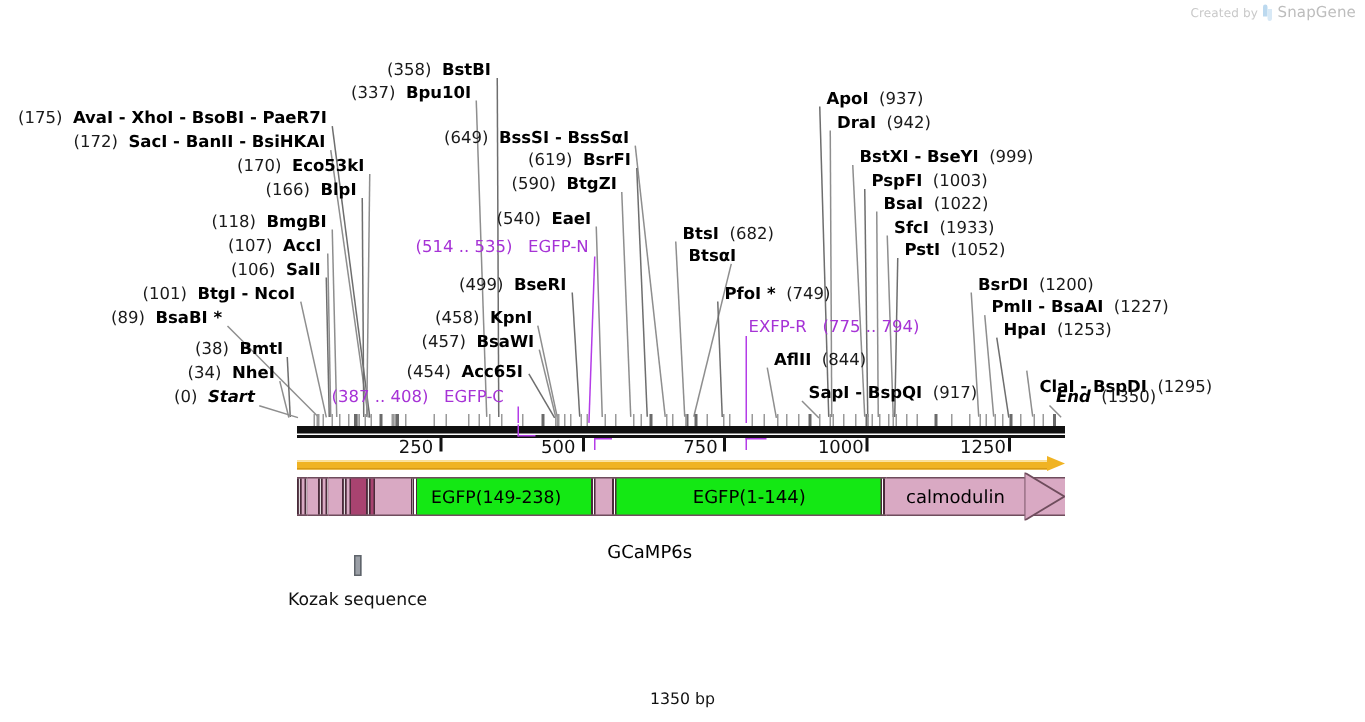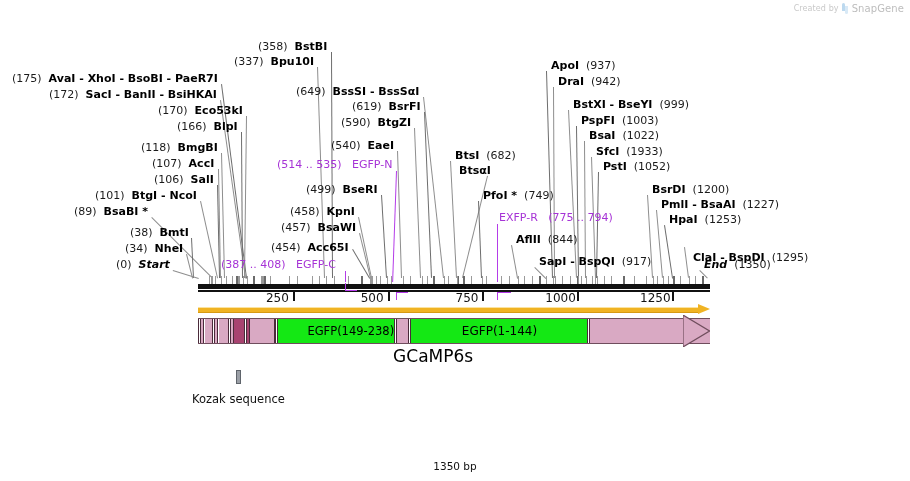--- a/index.html
+++ b/index.html
@@ -68,21 +68,21 @@
   .fseg.hatch.dk{
     background-image:linear-gradient(90deg,#4a2b3a 0 1px,#ffffff 1px 2px,#4a2b3a 2px 3px,#a84370 3px 5px);
   }
   .fseg.hatch.gn{
     background-image:linear-gradient(90deg,#4a2b3a 0 1px,#ffffff 1px 2px,#4a2b3a 2px 3px,#14e814 3px 5px);
   }
   .flabel{position:absolute;top:0;height:26px;line-height:26px;text-align:center;
     font-size:12px;color:#000;white-space:nowrap;}
   .flabel.sm{font-size:11.5px;}
 
-  #gcampLabel{position:absolute;top:346px;font-size:17px;color:#000;text-align:center;}
+  #gcampLabel{position:absolute;top:361px;font-size:12px;color:#000;text-align:center;}
 
   
   #kozakTick{position:absolute;left:236px;top:370px;width:5px;height:14px;
     background:#9b9fa6;border:1px solid #5f646b;box-sizing:border-box;}
   #kozakLabel{position:absolute;left:192px;top:392px;font-size:11.5px;color:#111;}
 
   
   #title{position:absolute;left:0;top:441px;width:910px;text-align:center;
     font-size:14px;font-weight:bold;color:#000;letter-spacing:.1px;}
   #subtitle{position:absolute;left:0;top:460px;width:910px;text-align:center;
@@ -314,28 +314,29 @@
       <div class="fseg hatch" style="left: 0px; width: 6.82667px;"></div>
       <div class="fseg pink" style="left: 6.82667px; width: 7.58519px;"></div>
       <div class="fseg hatch" style="left: 14.4119px; width: 6.82667px;"></div>
       <div class="fseg pink" style="left: 21.2385px; width: 8.3437px;"></div>
       <div class="fseg hatch" style="left: 29.5822px; width: 6.82667px;"></div>
       <div class="fseg dpink" style="left: 36.4089px; width: 9.10222px;"></div>
       <div class="fseg hatch dk" style="left: 45.5111px; width: 6.82667px;"></div>
       <div class="fseg pink" style="left: 52.3378px; width: 23.5141px;"></div>
       <div class="fseg hatch" style="left: 75.8519px; width: 4.55111px;"></div>
       <div class="fseg green" style="left: 79.6444px; width: 117.57px;"></div>
-      <div class="flabel sm" style="left: 94px; width: 117.57px;">EGFP(149-238)</div>
+      <div class="flabel sm" style="left: 74px; width: 117.57px;">EGFP(149-238)</div>
       <div class="fseg hatch gn" style="left: 77.3689px; width: 3.03407px;"></div>
       <div class="fseg hatch gn" style="left: 195.698px; width: 3.03407px;"></div>
       <div class="fseg green" style="left: 212.385px; width: 178.252px;"></div>
       <div class="flabel" style="left: 212.385px; width: 178.252px;">EGFP(1-144)</div>
       <div class="fseg hatch gn" style="left: 210.11px; width: 3.03407px;"></div>
       <div class="fseg hatch gn" style="left: 389.12px; width: 3.03407px;"></div>
       <div class="fseg pink" style="left: 392.533px; width: 92.9185px;"></div>
+      <div class="flabel" style="left: 392.533px; width: 92.9185px;">calmodulin</div>
       <div style="position: absolute; left: 485.452px; top: -3px; width: 26.5481px; height: 32px;"><svg width="26.54814814814813" height="32" viewBox="0 0 26.54814814814813 32">
           <polygon points="0,0 26.54814814814813,16 0,32" fill="#d9a9c3" stroke="#6f4d5d" stroke-width="1.2"></polygon>
         </svg></div>
     </div>
   <div id="gcampLabel" style="left: 277.644px; width: 310.993px; text-align: center;">GCaMP6s</div>
 
   <div id="kozakTick"></div>
   <div id="kozakLabel">Kozak sequence</div>
 
   <div id="subtitle">1350 bp</div>

